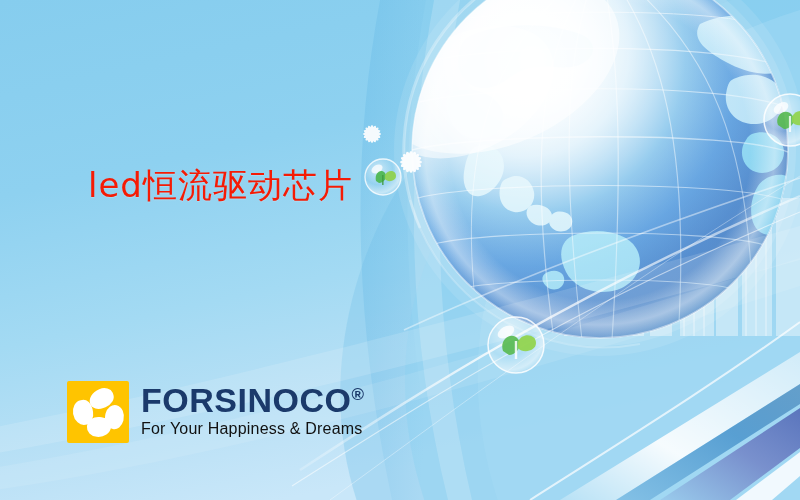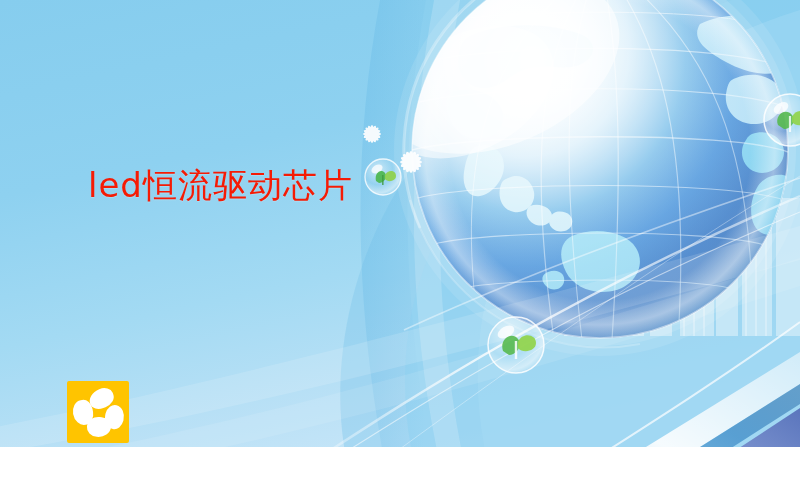--- a/index.html
+++ b/index.html
@@ -1,21 +1,21 @@
 <!DOCTYPE html>
 <html><head>
 <meta charset="utf-8">
 <style>
   html,body{margin:0;padding:0;}
   body{
     width:800px;height:500px;overflow:hidden;
     font-family:"Liberation Sans","DejaVu Sans",sans-serif;
   }
   #banner{
-    position:relative;width:800px;height:447px;overflow:hidden;
+    position:relative;width:800px;height:500px;overflow:hidden;
     background:linear-gradient(165deg,#86cdee 0%,#8ed0f0 32%,#9ed8f3 58%,#b6def5 82%,#c6e6f8 100%);
   }
   .layer{position:absolute;left:0;top:0;width:800px;height:500px;pointer-events:none;}
 
   
   #headline{
     position:absolute;left:88px;top:158px;z-index:40;
     color:#f51b05;
     font-size:34px;line-height:1.62;
     letter-spacing:1px;
@@ -307,15 +307,21 @@
     <span class="l1">led恒流驱动芯片</span>
   </div>
 
   <div id="logo">
     <div id="logo-mark">
       <span class="petal p1"></span>
       <span class="petal p2"></span>
       <span class="petal p3"></span>
       <span class="petal p4"></span>
     </div>
+    <div id="logo-text">
+      <div id="brand">
+        <span>FORSINOCO</span><span class="reg">®</span>
+      </div>
+      <div id="tagline">For Your Happiness &amp; Dreams</div>
+    </div>
   </div>
 
 </div>
 
 </body></html>

